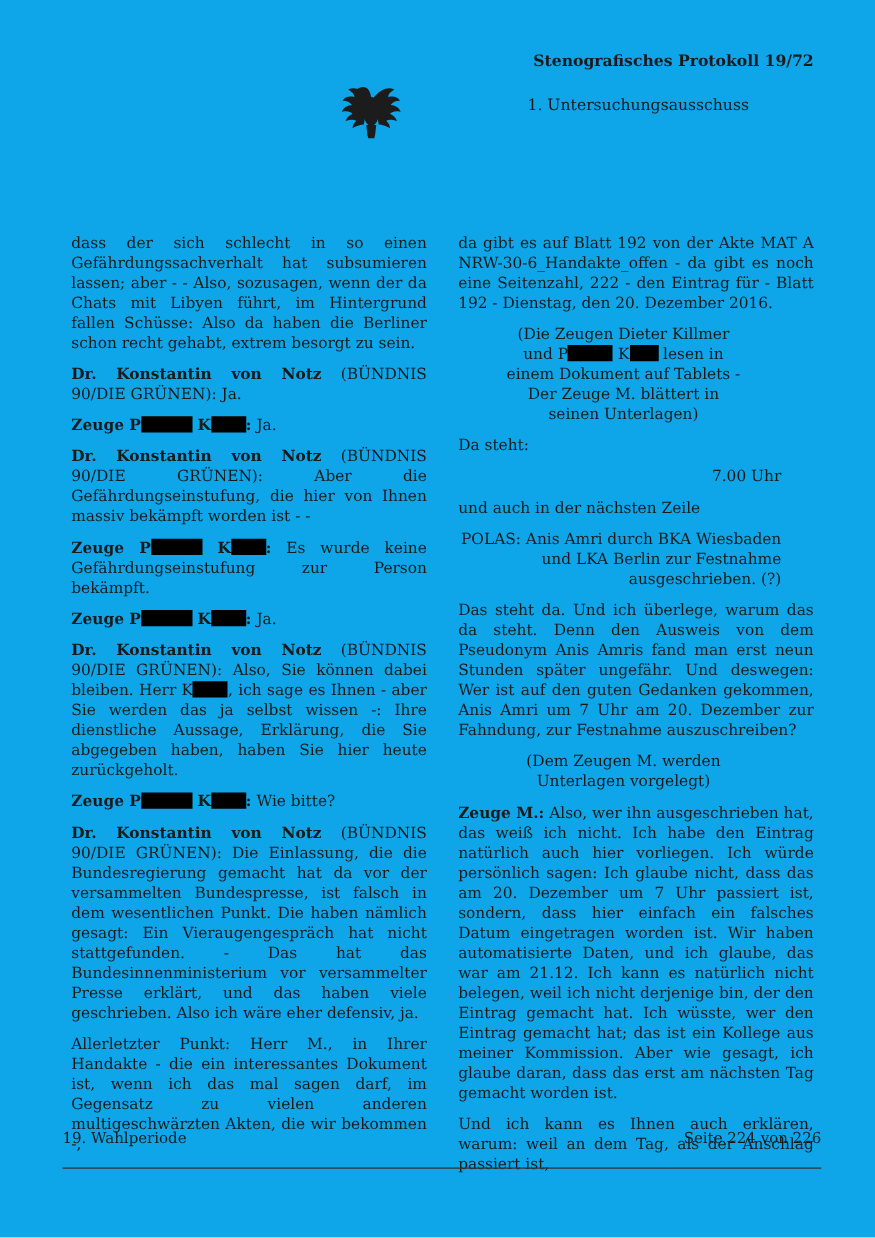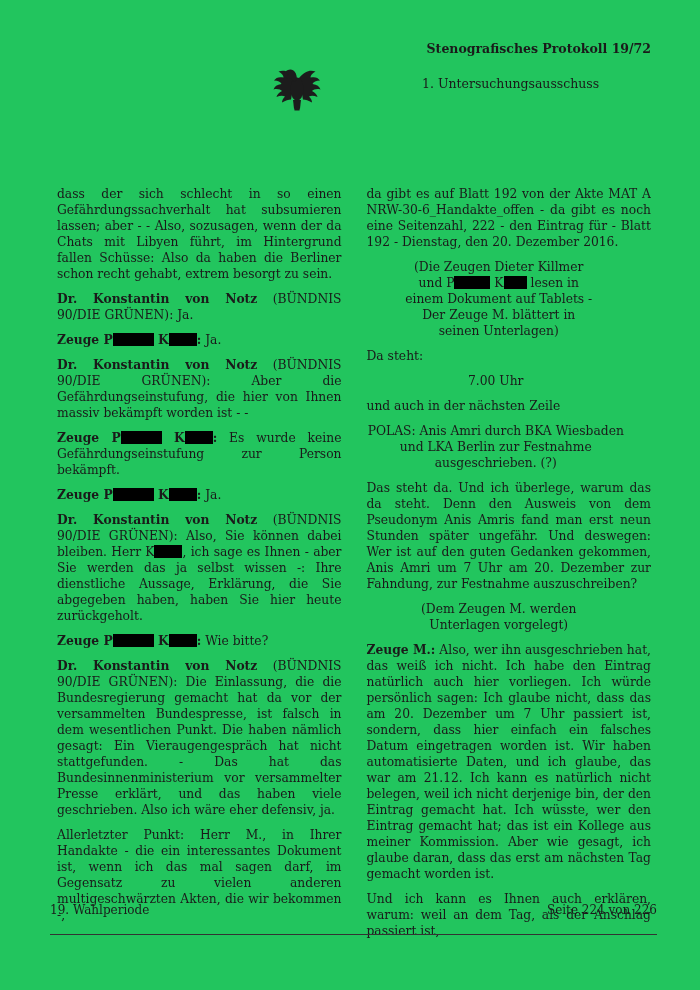--- a/index.html
+++ b/index.html
@@ -1,19 +1,19 @@
 <!DOCTYPE html>
 <html lang="de"><head>
 <meta charset="utf-8">
 <style>
   html,body{margin:0;padding:0;background:#ffffff;}
   .page{
     position:relative;
     width:700px;height:990px;
-    background:#22c55e;
+    background:#0ea5e9;
     font-family:"DejaVu Serif", serif;
     color:#1a1a1a;
     overflow:hidden;
   }
   
   .hdr-protocol{
     position:absolute;top:41px;right:49px;
     font-size:12.5px;font-weight:bold;white-space:nowrap;
   }
   .hdr-committee{
@@ -24,21 +24,21 @@
     position:absolute;left:272px;top:56px;width:50px;height:62px;
   }
   
   .cols{
     position:absolute;top:186px;left:57px;width:594px;
     display:flex;gap:25px;
     font-size:12.3px;line-height:16px;
   }
   .col{flex:1;min-width:0;hyphens:auto;-webkit-hyphens:auto;}
   .para{margin:0 0 9px 0;text-align:justify;}
-  .para.indent{margin-right:26px;text-align:center;}
+  .para.indent{margin-right:26px;text-align:right;}
   .para.center{text-align:center;margin-left:38px;margin-right:58px;}
   .b{font-weight:bold;}
   .redact{
     display:inline-block;height:13px;background:#000000;
     vertical-align:-2px;
   }
   
   .foot-rule{
     position:absolute;top:934px;left:50px;width:607px;
     border-top:1.5px solid #333;

